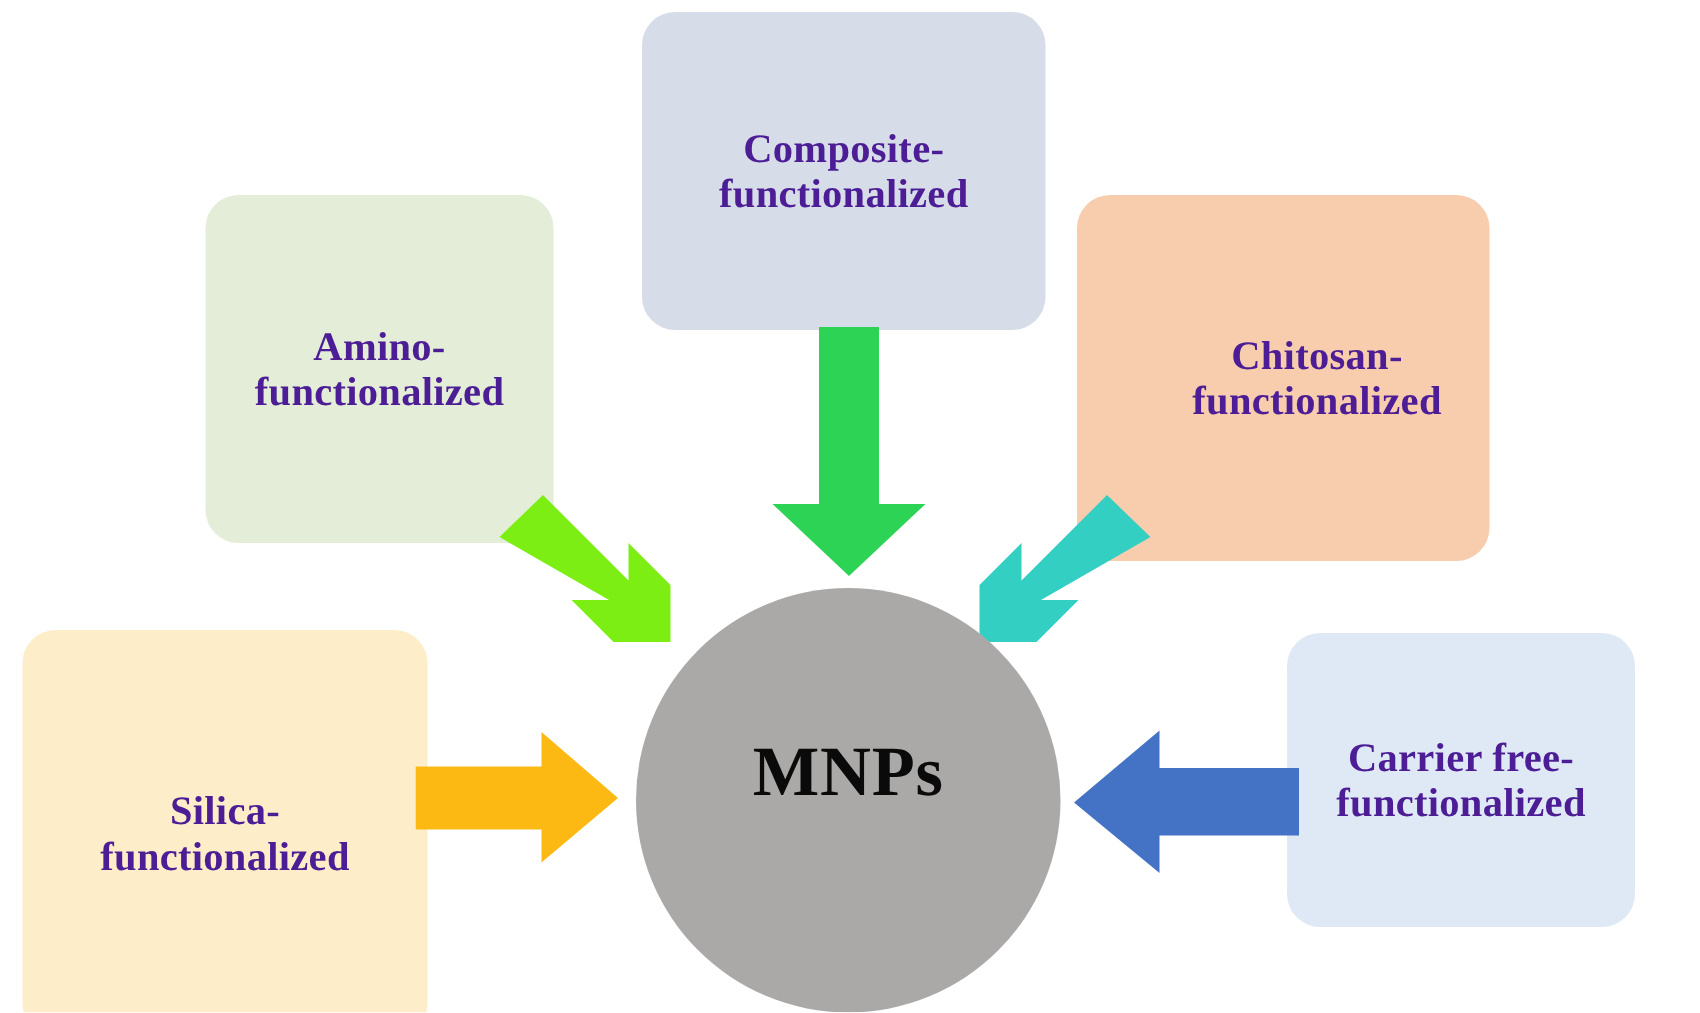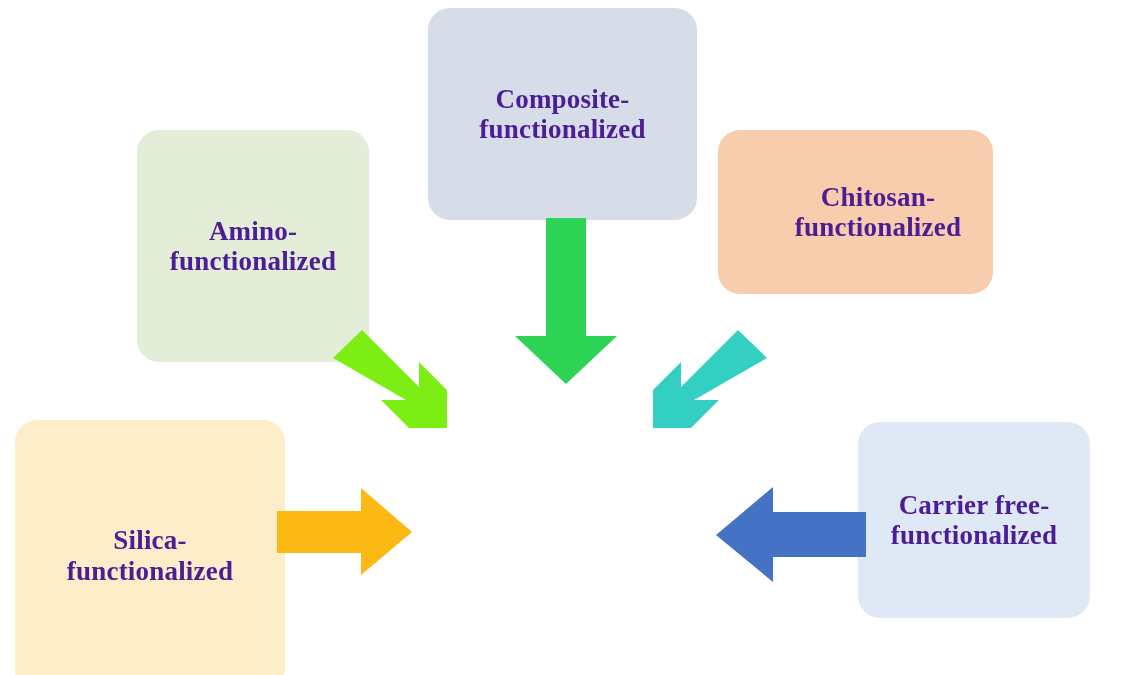--- a/index.html
+++ b/index.html
@@ -30,21 +30,21 @@
     font-family: "Liberation Serif", "DejaVu Serif", serif;
     font-weight: bold;
     color: #4c1d95;
     line-height: 1.12;
     white-space: pre-line;
     letter-spacing: 0.2px;
   }
 
   #box-amino       { left: 137px; top: 130px;  width: 232px; height: 232px; background: #e3edd8; }
   #box-composite   { left: 428px; top: 8px;    width: 269px; height: 212px; background: #d6dde8; }
-  #box-chitosan    { left: 718px; top: 130px;  width: 275px; height: 164px; background: #f7cdae; padding-left: 45px; }
+  #box-chitosan    { left: 718px; top: 130px;  width: 275px; height: 244px; background: #f7cdae; padding-left: 45px; }
   #box-silica      { left: 15px;  top: 420px;  width: 270px; height: 271px; background: #fdeec9; }
   #box-carrier     { left: 858px; top: 422px;  width: 232px; height: 196px; background: #dfe9f5; }
 
   #box-amino     .node-label { font-size: 27px; }
   #box-composite .node-label { font-size: 27px; }
   #box-chitosan  .node-label { font-size: 27px; }
   #box-silica    .node-label { font-size: 27px; }
   #box-carrier   .node-label { font-size: 27px; }
 
   
@@ -134,14 +134,17 @@
       <polygon points="0,23 84,23 84,0 135,44 84,87 84,65 0,65" fill="#FDB913"></polygon>
     </svg>
   </div>
 
   <div class="arrow" id="arrow-carrier">
     <svg width="152" height="96" viewBox="0 0 152 96">
       <polygon points="151,25 58,25 58,0 1,48 58,95 58,70 151,70" fill="#4472C4"></polygon>
     </svg>
   </div>
 
+  <div id="center-circle">
+    <span class="center-label">MNPs</span>
+  </div>
 
 </div>
 
 </body></html>

